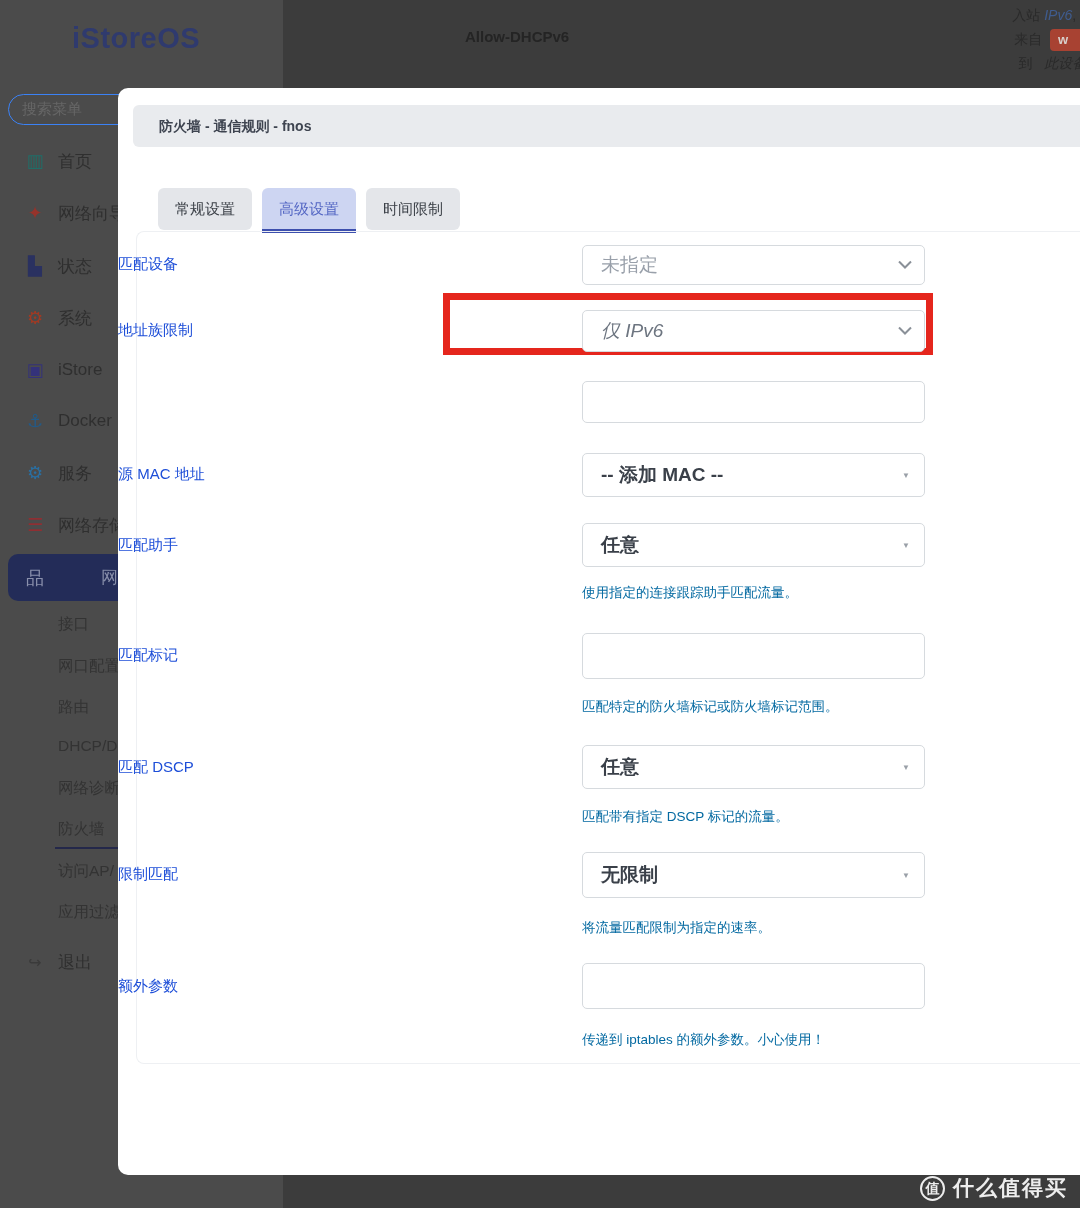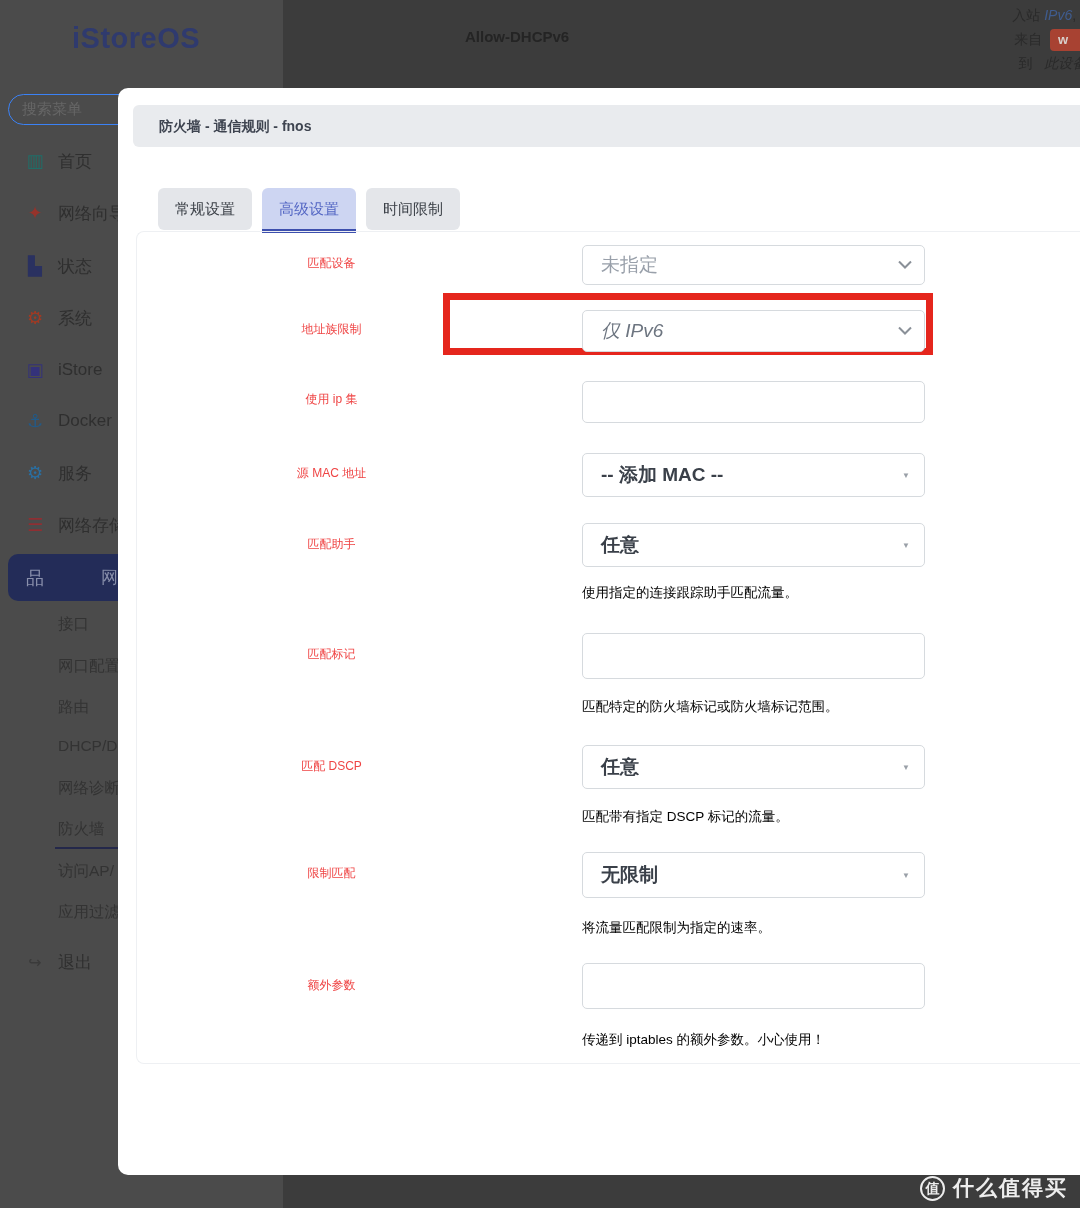--- a/index.html
+++ b/index.html
@@ -29,30 +29,30 @@
   .zone-badge { display:inline-block; vertical-align:middle; width:44px; height:22px; background:#a84232; border-radius:4px; color:#d8d0cc; font-weight:bold; font-size:13px; text-align:left; padding-left:8px; line-height:22px; }
 
   
   .modal { position:absolute; left:118px; top:88px; width:962px; height:1087px; background:#ffffff; border-radius:10px 0 0 10px; z-index:10; }
   .modal-header { position:absolute; left:15px; right:0; top:17px; height:42px; background:#e9ebee; border-radius:6px 0 0 6px; font-size:14px; font-weight:bold; color:#3e4450; line-height:42px; padding-left:26px; }
   .tab { position:absolute; top:100px; width:94px; height:42px; background:#e4e6ea; border-radius:6px; font-size:15px; font-weight:500; color:#3c4148; text-align:center; line-height:42px; cursor:default; }
   .tab.active { background:#cdd5f2; color:#5467c4; border-radius:6px 6px 0 0; }
   .tab.active::after { content:""; position:absolute; left:0; right:0; bottom:-3px; height:4px; background:#3d4fae; }
   .form-panel { position:absolute; left:18px; right:0; top:143px; height:833px; border:1px solid #eef0f3; border-right:0; border-radius:8px 0 0 8px; }
 
-  .f-label { position:absolute; left:0; width:427px; text-align:center; font-size:12px; color:#ef4444; white-space:nowrap; }
+  .f-label { position:absolute; left:0; width:427px; text-align:left; font-size:15px; color:#1d4ed8; white-space:nowrap; }
   .f-ctl { position:absolute; left:464px; width:343px; border:1px solid #d6dade; border-radius:5px; background:#fff; }
   .f-ctl .val { position:absolute; left:18px; top:50%; transform:translateY(-50%); font-size:19px; white-space:nowrap;text-align:right; }
   .val.muted { color:#99a0aa; }
   .val.normal { color:#6d7580;font-style:italic; }
   .val.strong { color:#3a4049; font-weight:bold; }
   .chev { position:absolute; right:12px; top:50%; transform:translateY(-50%); }
   .tri { position:absolute; right:14px; top:50%; transform:translateY(-50%); font-size:8px; color:#9aa0a8; }
   .f-input { position:absolute; left:464px; width:343px; border:1px solid #d6dade; border-radius:5px; background:#fff; font-size:15px; color:#3a4049; padding:0 14px; outline:none; }
-  .f-help { position:absolute; left:464px; font-size:13.5px; color:#000000; white-space:nowrap; }
+  .f-help { position:absolute; left:464px; font-size:13.5px; color:#0369a1; white-space:nowrap; }
 
   .red-box { position:absolute; left:325px; top:205px; width:490px; height:62px; border:7px solid #e5261d; }
 
   
   .watermark { position:absolute; right:12px; top:1171px; height:34px; display:flex; align-items:center; gap:8px; z-index:20; color:#ededed; }
   .wm-circle { width:25px; height:25px; border:2px solid #ededed; border-radius:50%; font-size:14px; font-weight:bold; text-align:center; line-height:21px; }
   .wm-text { font-size:21px; font-weight:bold; letter-spacing:2px; white-space:nowrap; }
 </style>
 </head>
 <body>
@@ -142,21 +142,20 @@
     <div class="red-box"></div>
 
     <div class="f-label" style="top:233px">地址族限制</div>
     <div class="f-ctl" style="top:222px;height:42px">
       <span class="val normal">仅 IPv6</span>
       <svg class="chev" width="14" height="9" viewBox="0 0 14 9">
           <path d="M1 1l6 6 6-6" fill="none" stroke="#8a9098" stroke-width="2"></path>
         </svg>
     </div>
 
-    <div class="f-label" style="top:303px">使用 ip 集</div>
     <input class="f-input" style="top: 293px; height: 42px;" value="">
 
     <div class="f-label" style="top:377px">源 MAC 地址</div>
     <div class="f-ctl" style="top:365px;height:44px">
       <span class="val strong">-- 添加 MAC --</span>
       <span class="tri">▼</span>
     </div>
 
     <div class="f-label" style="top:448px">匹配助手</div>
     <div class="f-ctl" style="top:435px;height:44px">

